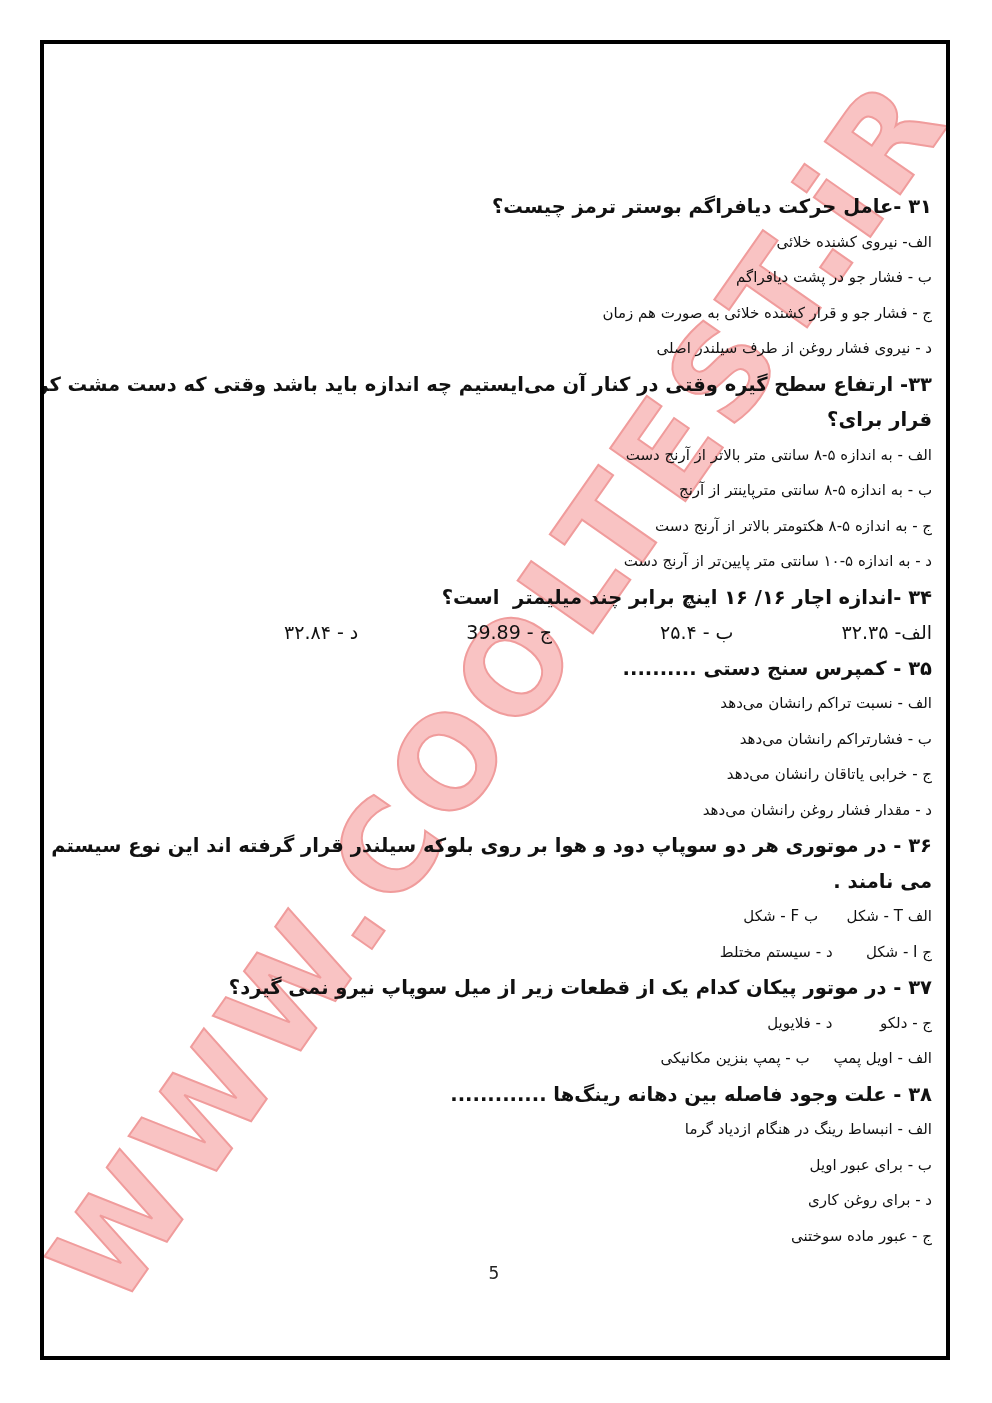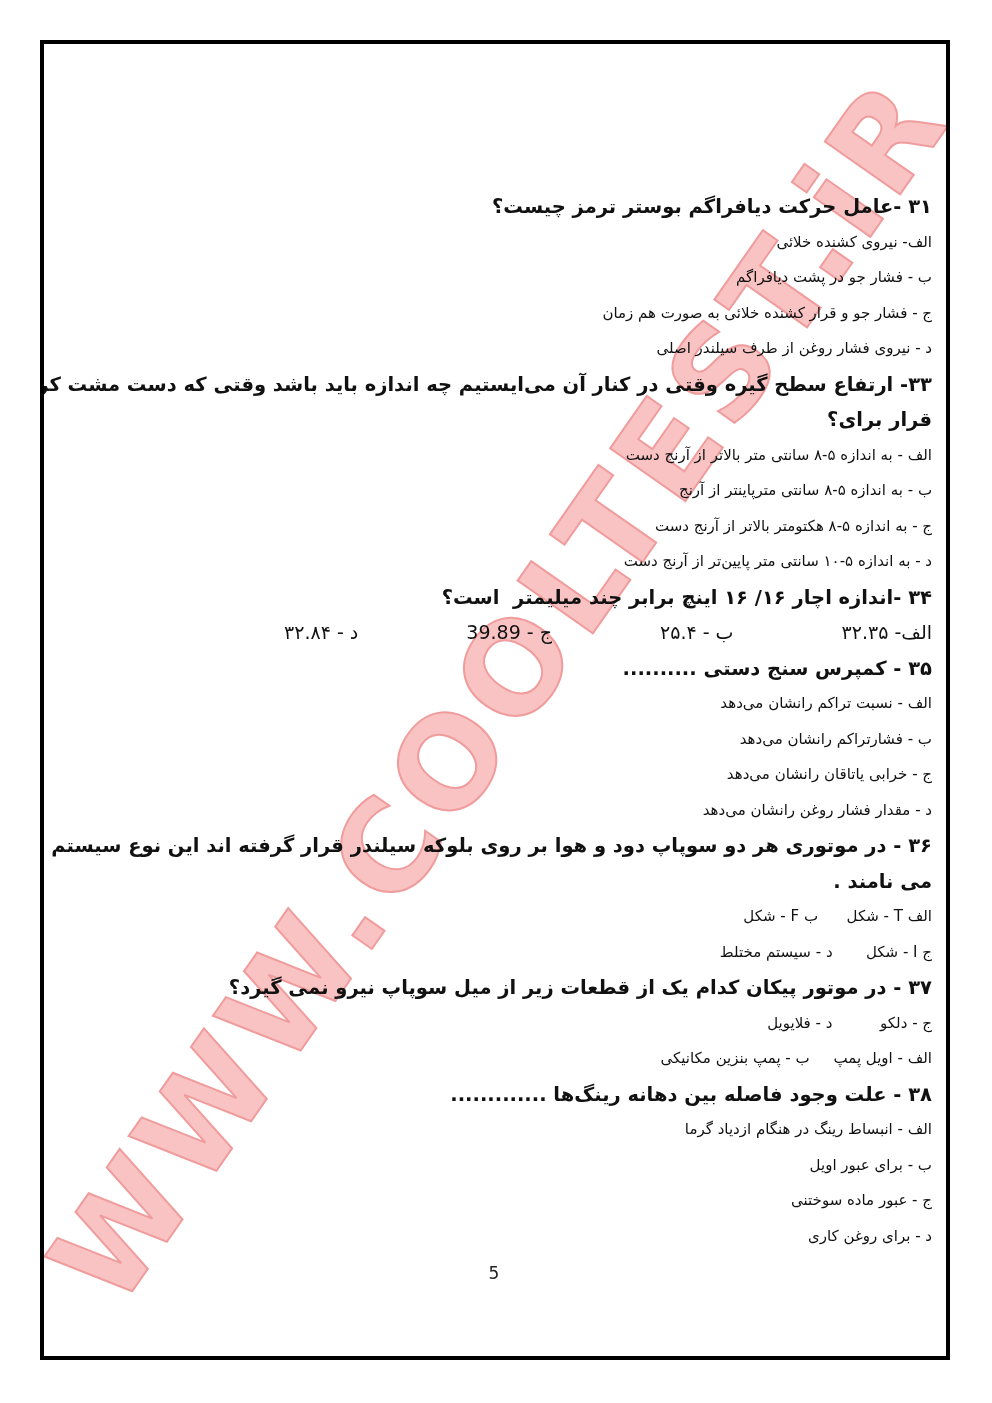--- a/index.html
+++ b/index.html
@@ -117,20 +117,20 @@
     <div>
       <div class="line qhead">۳۷ - در موتور پیکان کدام یک از قطعات زیر از میل سوپاپ نیرو نمی گیرد؟</div>
       <div class="line">ج - دلکو&nbsp;&nbsp;&nbsp;&nbsp;&nbsp;&nbsp;&nbsp;&nbsp;&nbsp;&nbsp;د - فلایویل</div>
       <div class="line">الف - اویل پمپ&nbsp;&nbsp;&nbsp;&nbsp;&nbsp;ب - پمپ بنزین مکانیکی</div>
     </div>
 
     <div>
       <div class="line qhead">۳۸ - علت وجود فاصله بین دهانه رینگ‌ها .............</div>
       <div class="line">الف - انبساط رینگ در هنگام ازدیاد گرما</div>
       <div class="line">ب - برای عبور اویل</div>
+      <div class="line">د - برای روغن کاری</div>
       <div class="line">ج - عبور ماده سوختنی</div>
-      <div class="line">د - برای روغن کاری</div>
     </div>
 
     <div class="page-num">5</div>
 
   </div>
 </div>
 
 </body></html>

